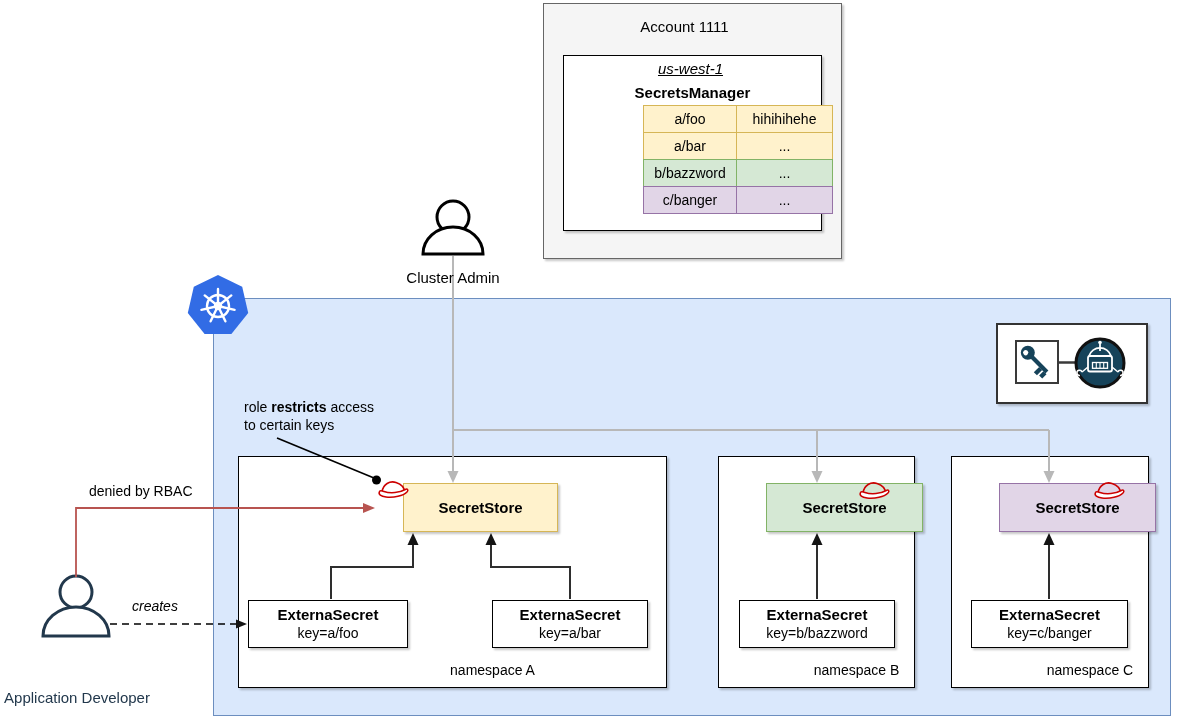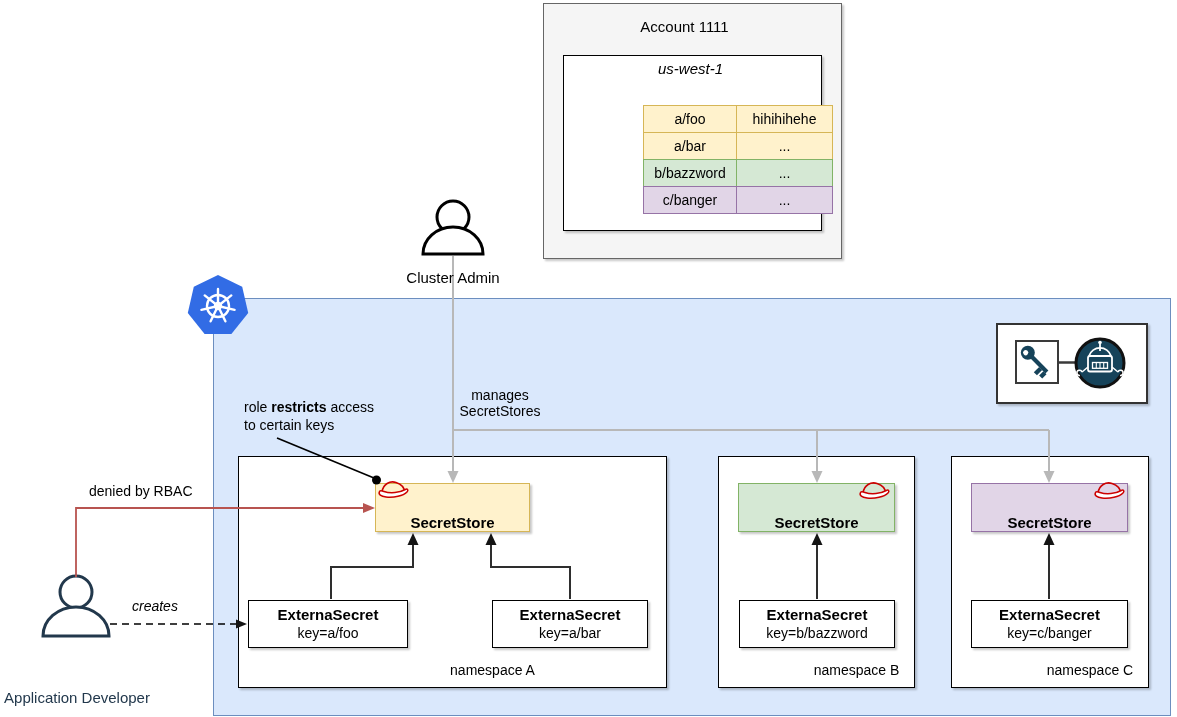--- a/index.html
+++ b/index.html
@@ -10,29 +10,29 @@
     --account-fill:#f5f5f5; --account-border:#666666;
     --denied-red:#b85450; --hat-red:#cc0000;
     --manage-gray:#b8b8b8; --k8s-blue:#326ce5; --eso-navy:#16435a;
     --dev-navy:#22384c;
   }
   html,body{margin:0;padding:0;background:#ffffff;}
   #page{position:relative;width:1177px;height:717px;background:#fff;overflow:hidden;
         font-family:"Liberation Sans","DejaVu Sans",sans-serif;color:#000;font-size:14px;}
   .abs{position:absolute;box-sizing:border-box;}
   .shadow{box-shadow:2px 2px 2px rgba(0,0,0,0.22);}
-  .center{display:flex;align-items:flex-end;justify-content:center;text-align:center;}
+  .center{display:flex;align-items:center;justify-content:center;text-align:center;margin-left:28px;}
   .colcenter{display:flex;flex-direction:column;align-items:center;justify-content:center;text-align:right;}
 
   
   #account-box{left:543px;top:3px;width:299px;height:256px;background:var(--account-fill);
                border:1px solid var(--account-border);z-index:2;}
   #account-title{left:543px;top:18px;width:283px;font-size:15px;text-align:center;z-index:3;}
   #region-box{left:563px;top:55px;width:259px;height:176px;background:#fff;border:1px solid #000;z-index:3;}
-  #region-title{left:563px;top:60px;width:255px;font-style:italic;font-size:15px;text-align:center;z-index:4;}
+  #region-title{left:563px;top:60px;width:255px;font-style:italic;font-size:15px;text-align:center;z-index:4;text-decoration:underline;}
   #service-title{left:563px;top:84px;width:259px;font-weight:bold;font-size:15px;text-align:center;z-index:4;}
   #sm-table{left:600px;top:105px;z-index:4;margin-left:43px;}
   .sm-row{display:flex;}
   .sm-row + .sm-row{margin-top:-1px;}
   .sm-cell{height:26px;border:1px solid #000;display:flex;align-items:center;justify-content:center;font-size:14px;}
   .sm-key{width:92px;}
   .sm-val{width:95px;margin-left:-1px;}
   .row-yellow .sm-cell{background:var(--yellow-fill);border-color:var(--yellow-border);}
   .row-green  .sm-cell{background:var(--green-fill); border-color:var(--green-border);}
   .row-purple .sm-cell{background:var(--purple-fill);border-color:var(--purple-border);}
@@ -91,20 +91,21 @@
 </style>
 </head>
 <body>
 
 <div id="page">
 
   <div class="abs shadow" id="account-box"></div>
   <div class="abs" id="account-title">Account 1111</div>
   <div class="abs shadow" id="region-box"></div>
   <div class="abs" id="region-title">us-west-1</div>
+  <div class="abs" id="service-title">SecretsManager</div>
 
   <div class="abs" id="sm-table">
     <div class="sm-row row-yellow">
       <div class="sm-cell sm-key">a/foo</div>
       <div class="sm-cell sm-val">hihihihehe</div>
     </div>
     <div class="sm-row row-yellow">
       <div class="sm-cell sm-key">a/bar</div>
       <div class="sm-cell sm-val">...</div>
     </div>
@@ -174,24 +175,20 @@
           <path d="M114 42 L120 47 M120 47 A2.6 2.6 0 1 1 122 50.4" stroke-width="1.5"></path>
         </g>
       </g>
     </svg>
   </div>
 
   <div class="abs" id="role-note">
     <span>role </span><b>restricts</b><span> access</span>
     <div>to certain keys</div>
   </div>
-  <div class="abs" id="manages-note">
-    <div>manages</div>
-    <div>SecretStores</div>
-  </div>
   <div class="abs" id="denied-label">denied by RBAC</div>
   <div class="abs" id="creates-label">creates</div>
 
   <div class="abs ns-box shadow" id="ns-a">
     <div class="ns-label">namespace A</div>
   </div>
   <div class="abs ss-box shadow center" id="ss-a">
     <span>SecretStore</span>
   </div>
   <div class="abs es-box shadow colcenter" id="es-a1">

